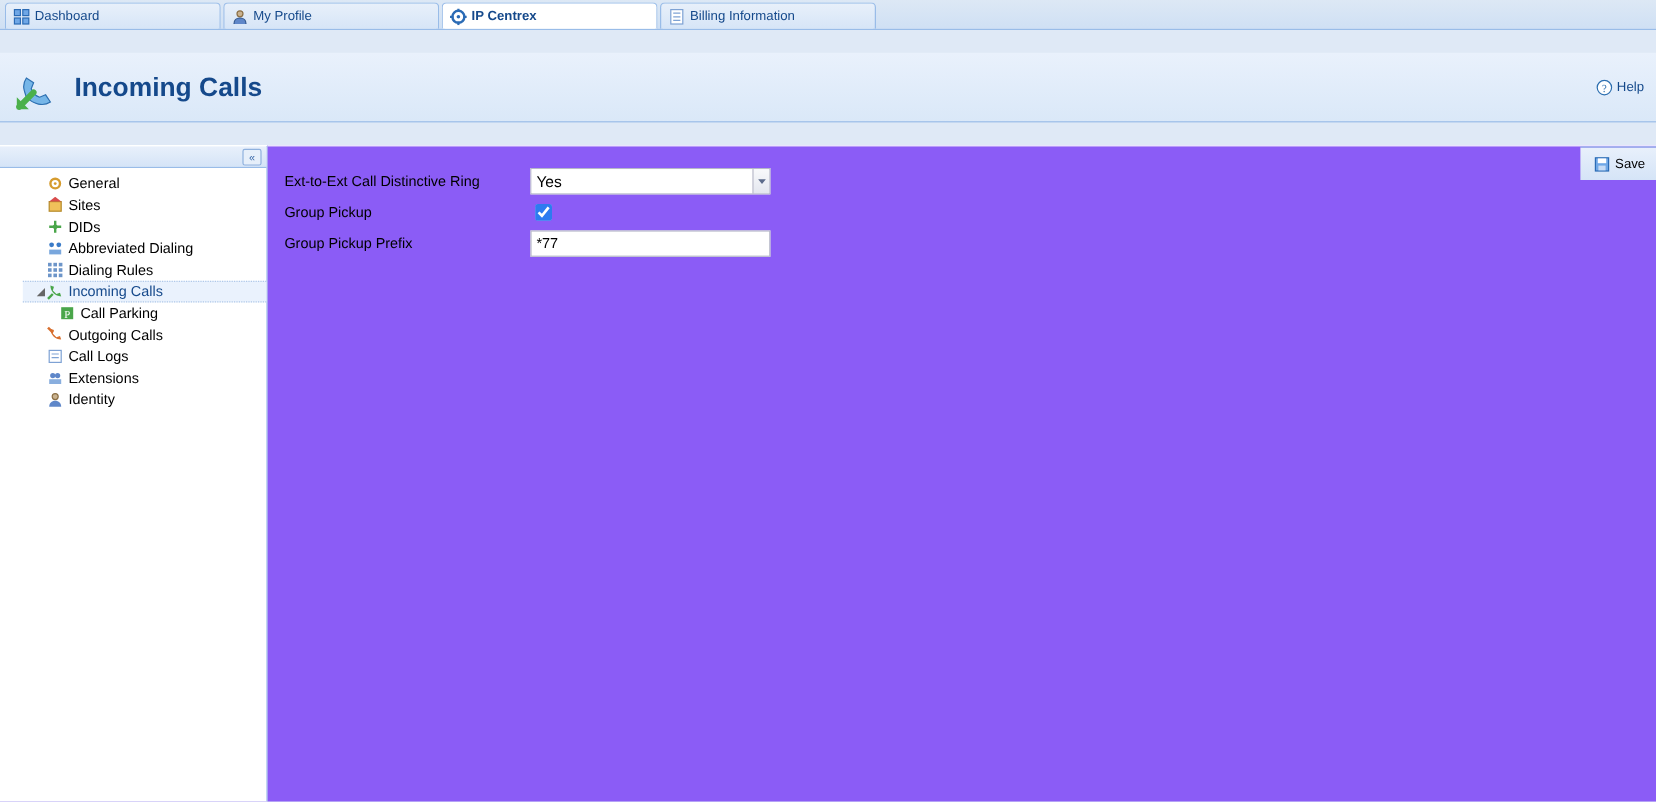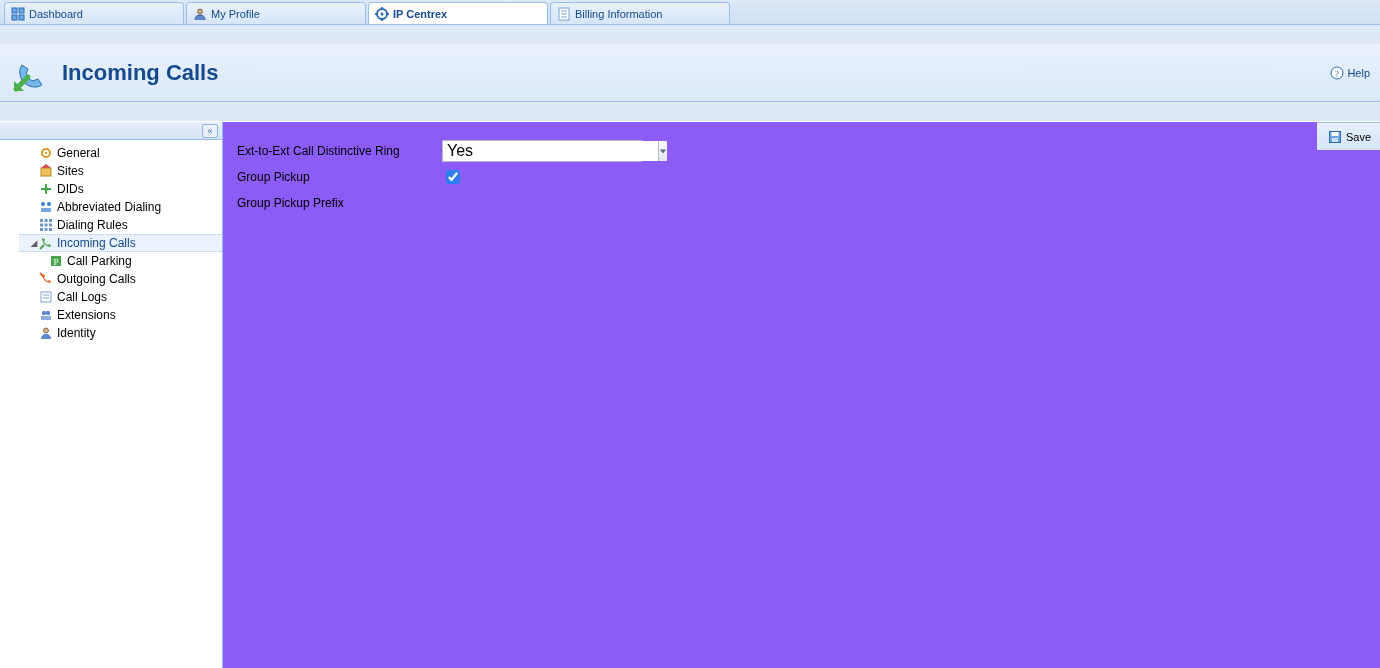--- a/index.html
+++ b/index.html
@@ -99,21 +99,21 @@
   .form-area { flex:1; padding:16px 14px; }
   .form-row { display:flex; align-items:center; height:26px; }
   .form-label { width:205px; font-size:12px; color:#000; }
   .combo {
     display:flex; align-items:center;
     width:200px; height:22px;
     border:1px solid #b6b8c8;
     background:#fff;
   }
   .combo input {
-    flex:1; border:none; outline:none; height:20px; padding:0 4px; font-size:16px; font-family:inherit;
+    flex:1; border:none; outline:none; height:20px; padding:0 4px; font-size:13px; font-family:inherit;
   }
   .combo .trigger {
     width:18px; height:20px; border-left:1px solid #b6b8c8;
     background:linear-gradient(#f8f9fb,#e4e7ef);
     display:flex; align-items:center; justify-content:center;
     color:#5c6b8b; cursor:pointer;
   }
   .checkbox {
     width:14px; height:14px; cursor:pointer;
     accent-color:#2d7bf0;
@@ -379,20 +379,21 @@
           </div>
         </div>
 
         <div class="form-row">
           <div class="form-label">Group Pickup</div>
           <input type="checkbox" class="checkbox" checked="" style="">
         </div>
 
         <div class="form-row">
           <div class="form-label">Group Pickup Prefix</div>
+          <input type="text" class="text-input" value="*77" style="">
         </div>
 
       </div>
 
       <div class="bottom-bar">
         <button class="save-btn">
           <span class="icon">
             <svg viewBox="0 0 14 14" width="14" height="14">
                 <rect x="1.5" y="1.5" width="11" height="11" fill="#6fa7e6" stroke="#2b6bb5"></rect>
                 <rect x="3.5" y="2" width="7" height="4" fill="#fff"></rect>

